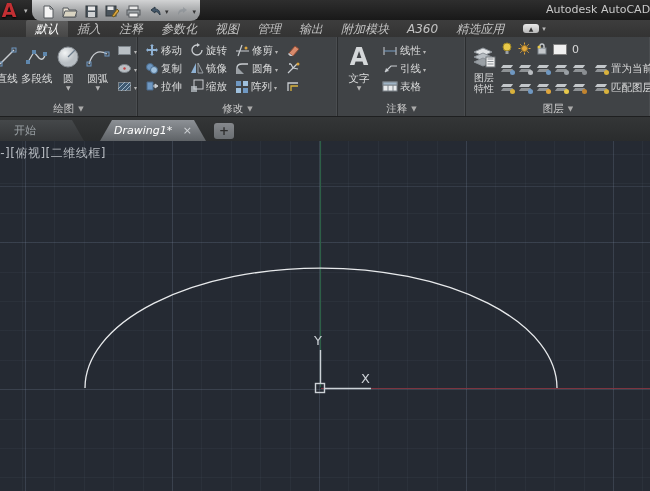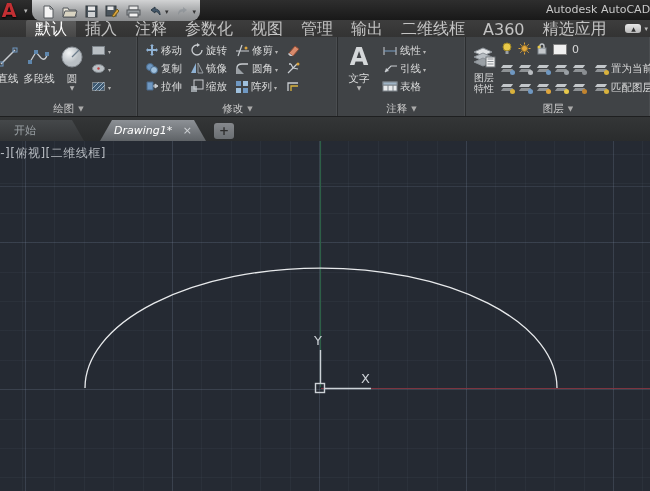--- a/index.html
+++ b/index.html
@@ -15,21 +15,21 @@
   .logo-caret { position:absolute; left:24px; top:7px; font-size:7px; color:#bbb; }
   .qat { position:absolute; left:32px; top:0; height:21px; width:168px; padding:2px 8px 0 10px;
          background:linear-gradient(#d2d3d4,#9fa1a3 60%,#8a8c8e);
          border-radius:0 0 9px 9px; display:flex; gap:7px; align-items:center; }
   .qat svg { display:block; }
   .qat-caret { font-size:7px; color:#333; margin-left:-4px; }
   .win-title { position:absolute; left:546px; top:3px; font-size:11px; color:#c9c9c9; white-space:nowrap; }
 
   
   .tabrow { height:17px; background:linear-gradient(#3d3d3d,#333); display:flex; align-items:stretch; padding-left:26px; }
-  .rtab { font-size:16px; color:#c3c3c3; padding:1px 9px 0 9px; display:flex; align-items:center; cursor:default; }
+  .rtab { font-size:12px; color:#c3c3c3; padding:1px 9px 0 9px; display:flex; align-items:center; cursor:default;font-style:italic; }
   .rtab.active { background:linear-gradient(#5d5d5d,#474747); color:#fff; border-radius:2px 2px 0 0; }
   .tab-pill { display:flex; align-items:center; gap:3px; margin-left:10px; }
   .pill { width:16px; height:9px; background:linear-gradient(#e8e8e8,#b9b9b9); border-radius:3px;
           display:flex; align-items:center; justify-content:center; font-size:6px; color:#333; }
   .pill-caret { font-size:7px; color:#bbb; }
 
   
   .ribbon { height:80px; background:#404346; display:flex; border-bottom:1px solid #1e1f20; }
   .panel { position:relative; height:100%; border-right:1px solid #2b2d2f; box-shadow:inset -1px 0 0 #4a4d50; padding-top:3px; }
   .panel-body { height:61px; display:flex; align-items:flex-start; }
@@ -145,21 +145,21 @@
   </div>
 
   <div class="tabrow">
     <div class="rtab active">默认</div>
     <div class="rtab">插入</div>
     <div class="rtab">注释</div>
     <div class="rtab">参数化</div>
     <div class="rtab">视图</div>
     <div class="rtab">管理</div>
     <div class="rtab">输出</div>
-    <div class="rtab">二维线框</div>
+    <div class="rtab">附加模块</div>
     <div class="rtab">A360</div>
     <div class="rtab">精选应用</div>
     <div class="tab-pill">
       <span class="pill">▲</span>
       <span class="pill-caret">▾</span>
     </div>
   </div>
 
   <div class="ribbon">
 
@@ -195,20 +195,31 @@
                     <stop offset="100%" stop-color="#b9bfc4"></stop>
                   </radialGradient>
                 </defs>
                 <circle cx="12" cy="12" r="10" fill="url(#cg)" stroke="#8a9096"></circle>
                 <line x1="12" y1="12" x2="19" y2="5" stroke="#6d7d8c" stroke-width="1.2"></line>
               </svg>
             </div>
           <div class="blabel">圆</div>
           <div class="bcaret">▼</div>
         </div>
+        <div class="bigbtn" style="width:32px">
+          <div class="iconbox">
+              <svg width="24" height="24">
+                <path d="M3 19 Q8 2 21 9" fill="none" stroke="#c9cdd1" stroke-width="1.3"></path>
+                <rect x="1" y="17" width="4" height="4" fill="none" stroke="#6f98c2"></rect>
+                <rect x="19" y="7" width="4" height="4" fill="none" stroke="#6f98c2"></rect>
+              </svg>
+            </div>
+          <div class="blabel">圆弧</div>
+          <div class="bcaret">▼</div>
+        </div>
         <div class="smallcol" style="margin-left:4px">
           <div class="srow">
             <span><svg width="15" height="11">
                   <rect x="1.5" y="1.5" width="12" height="8" fill="#b9bfc4" stroke="#7d848a"></rect>
                 </svg></span>
             <span class="scaret">▾</span>
           </div>
           <div class="srow">
             <span><svg width="15" height="11">
                   <ellipse cx="7.5" cy="5.5" rx="6" ry="4" fill="#b9bfc4" stroke="#7d848a"></ellipse>

